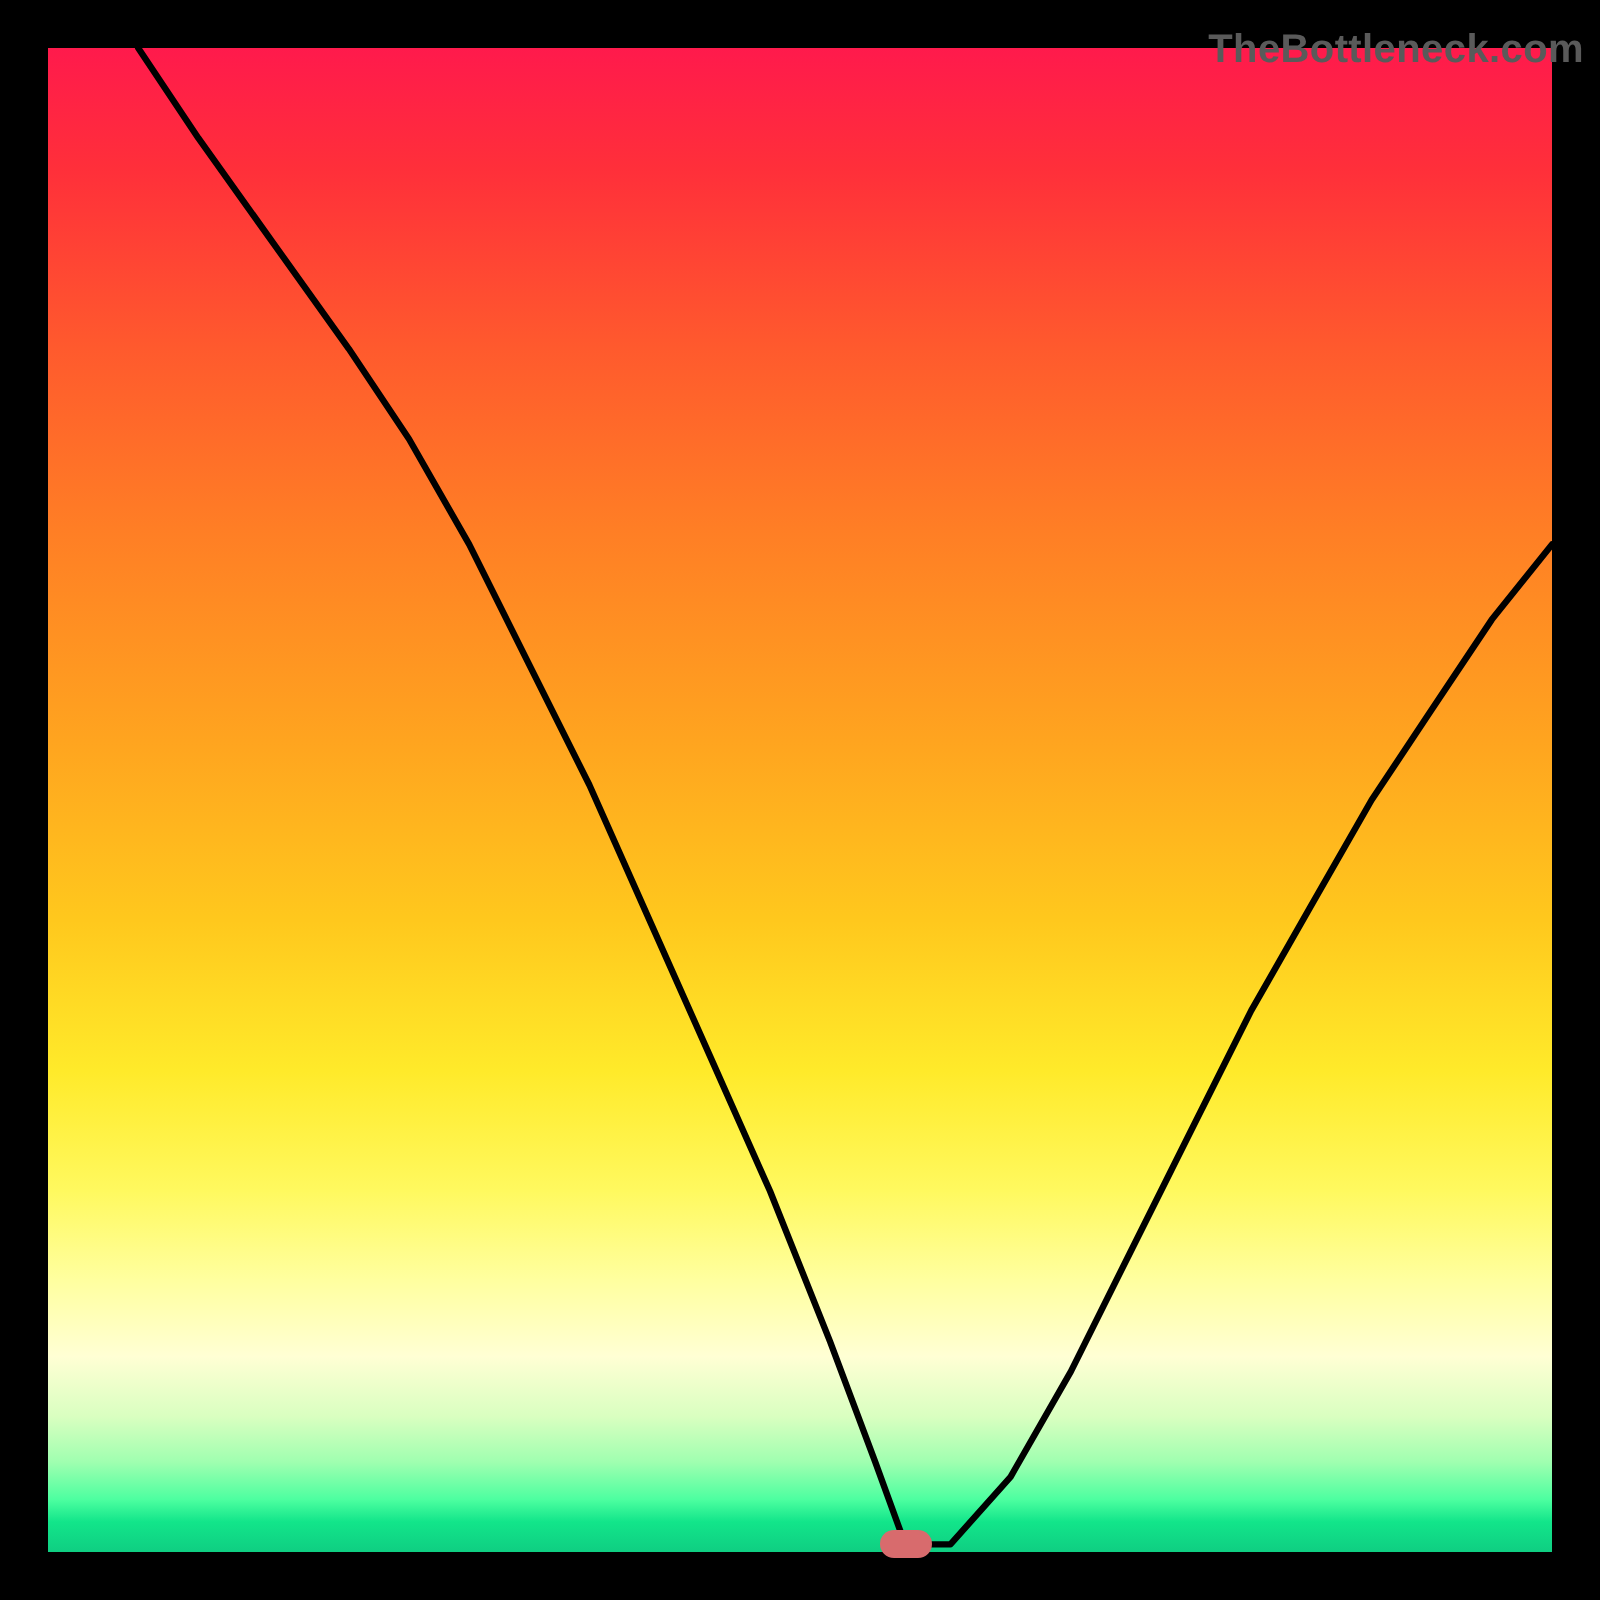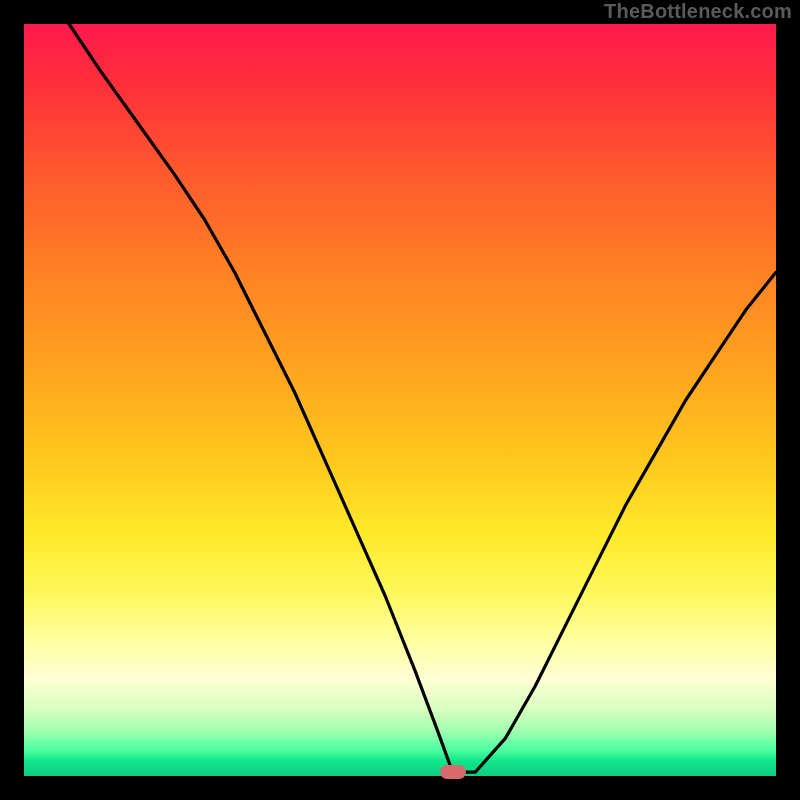--- a/index.html
+++ b/index.html
@@ -12,21 +12,21 @@
     overflow: hidden;
   }
   .frame {
     position: relative;
     width: 800px;
     height: 800px;
     background: #000;
   }
   .watermark {
     position: absolute;
-    top: 0;
+    top: 14px;
     right: 8px;
     color: #5a5a5a;
     font-size: 20px;
     font-weight: 600;
     letter-spacing: 0.2px;
     z-index: 5;
   }
   .plot {
     position: absolute;
     left: 24px;

